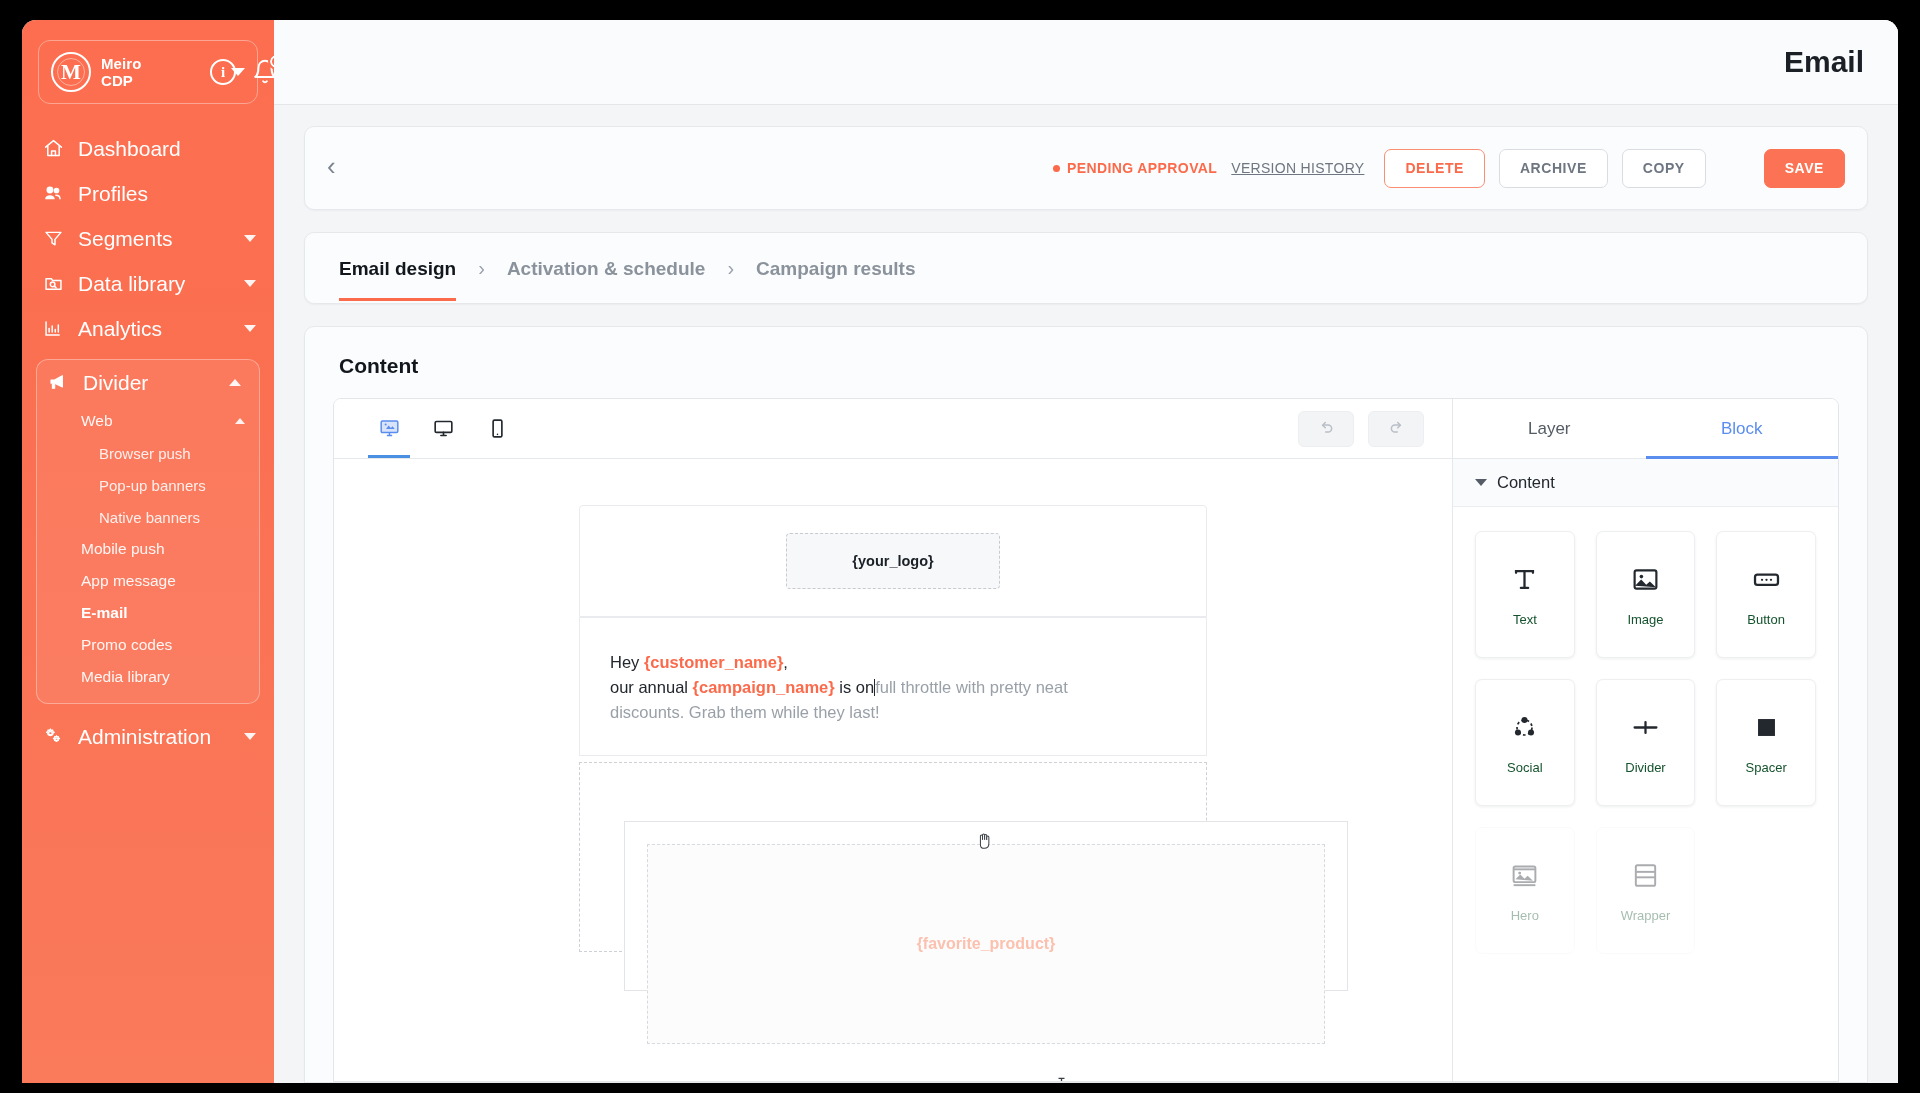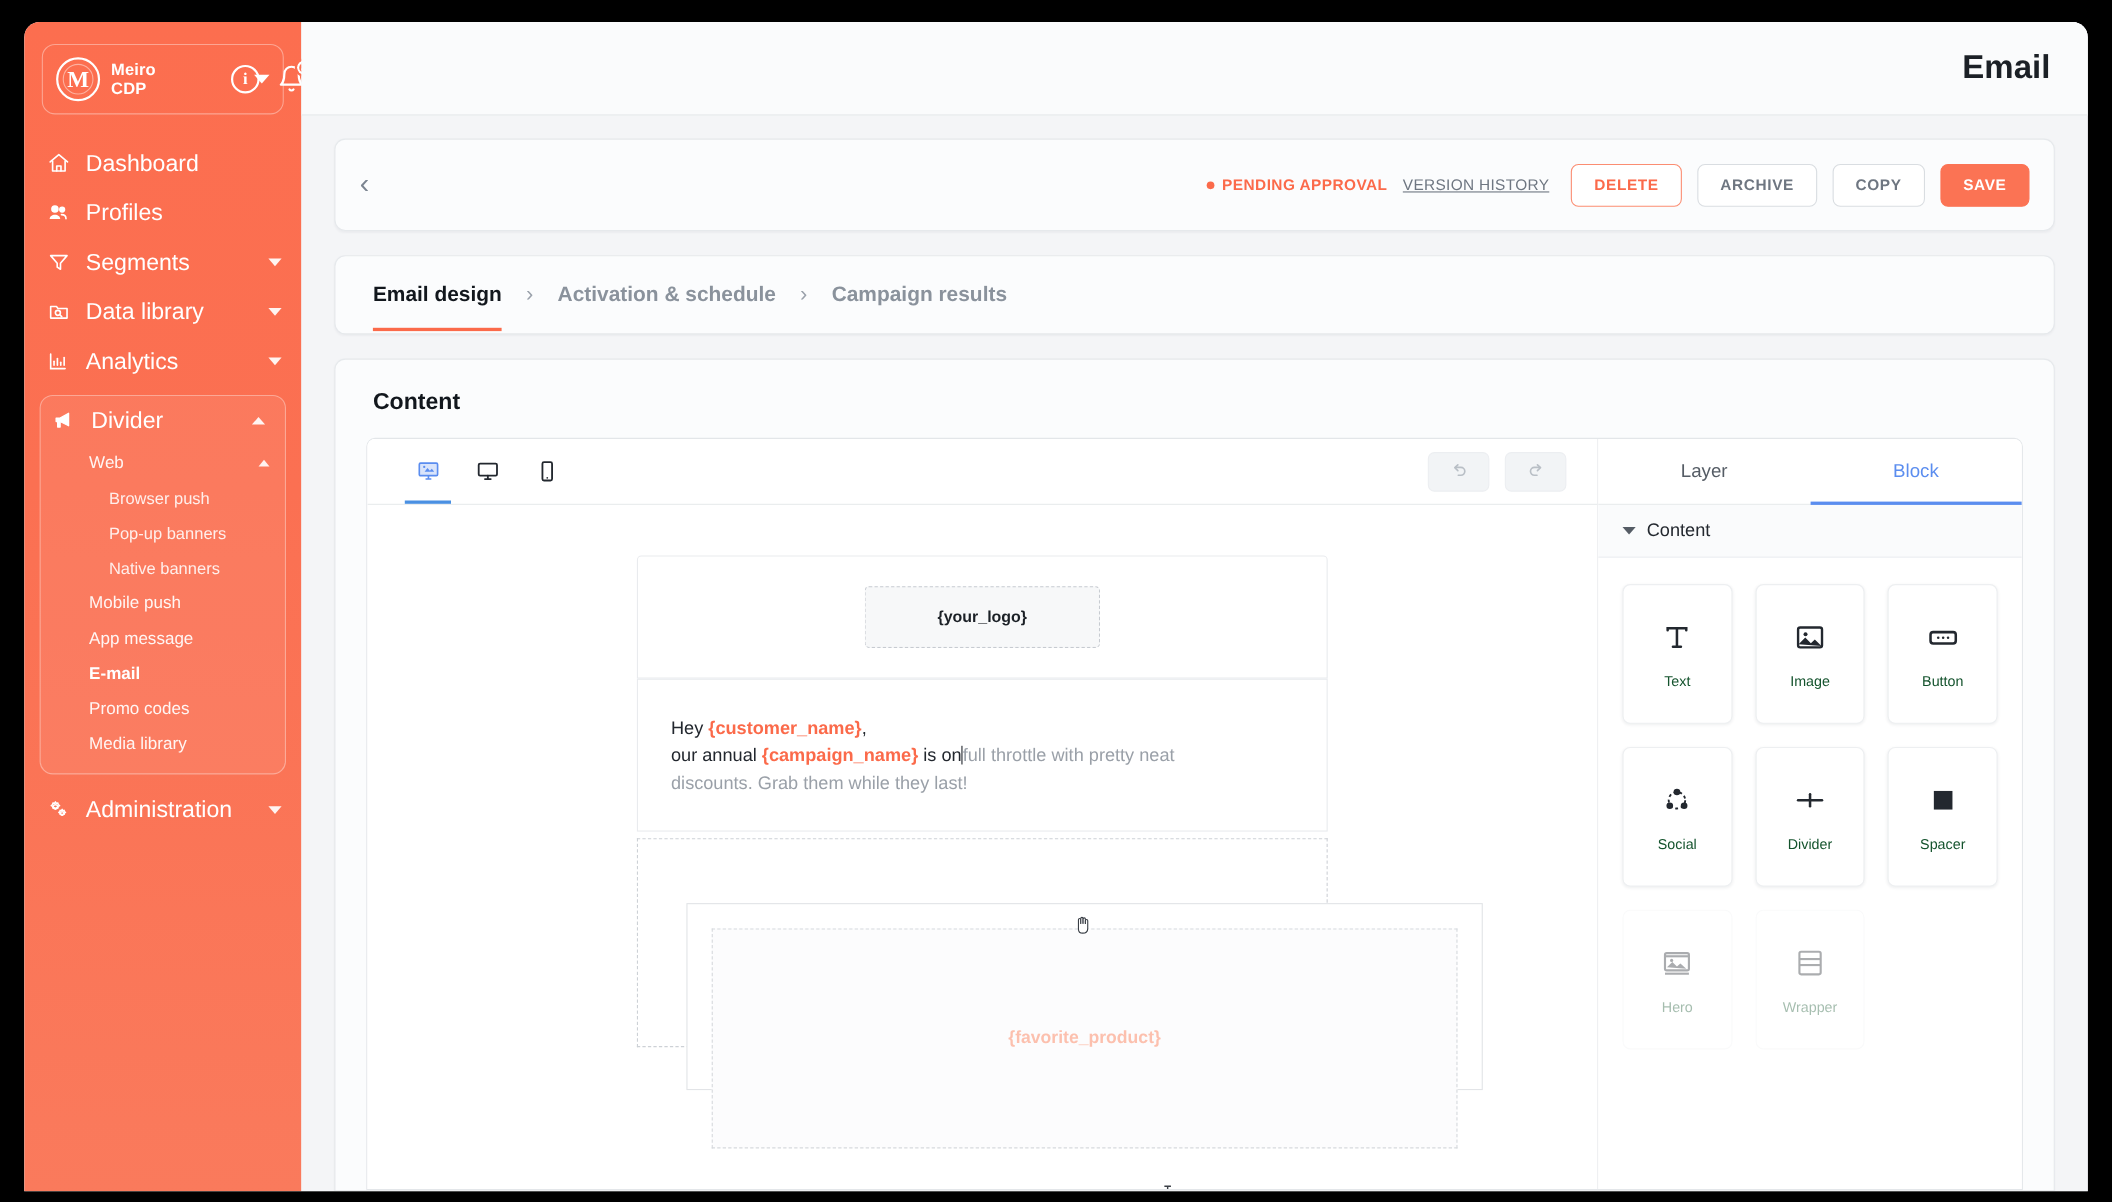--- a/index.html
+++ b/index.html
@@ -211,21 +211,21 @@
     border: 1px solid #d9dde1;
     background: #fff;
     font-size: 14px; font-weight: bold; letter-spacing: .55px;
     color: #6e7681;
     padding: 0 20px;
     cursor: pointer;
     display: flex; align-items: center; justify-content: center;
     font-family: "Liberation Sans", sans-serif;
   }
   .btn.danger { border-color: #fb8d72; color: #fb6a4a; }
-  .btn.primary { background: #fb7354; border-color: #fb7354; color: #fff; }
+  .btn.primary { background: #fb7354; border-color: #fb7354; color: #fff; margin-left: 44px; }
 
   .tabs-card {
     margin: 22px 30px 0 30px;
     height: 72px;
     display: flex; align-items: center;
     padding: 0 34px;
     gap: 0;
     position: relative;
     overflow: hidden;
   }

